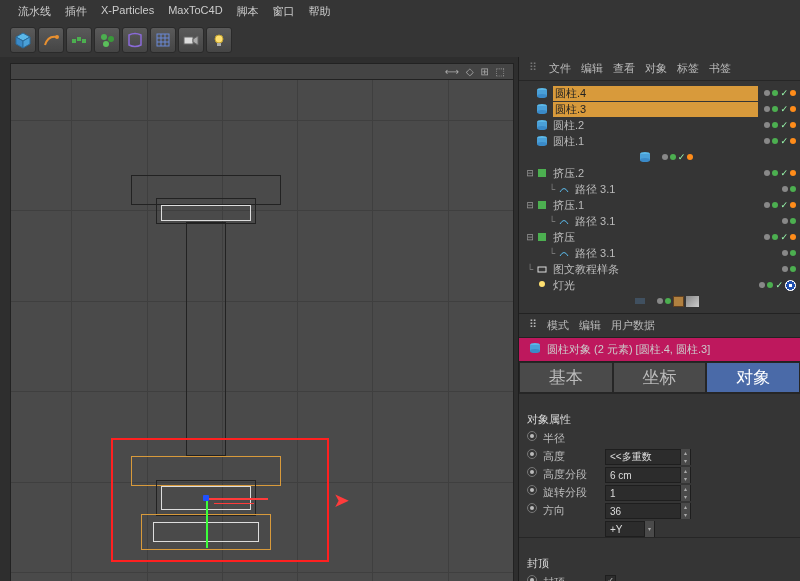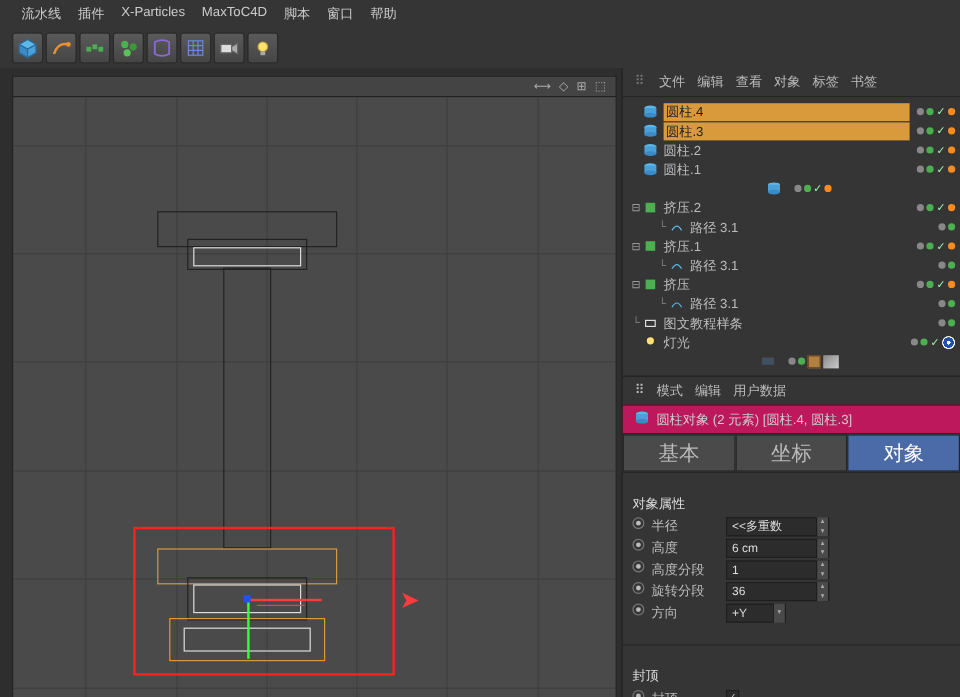--- a/index.html
+++ b/index.html
@@ -47,21 +47,21 @@
 .attr-header-title { font-size: 11px; color: #ccc; }
 .attr-subtabs { display: flex; background: #3a3a3a; border-top: 1px solid #222; }
 .attr-subtab { flex: 1; text-align: center; padding: 3px 0; font-size: 17px; color: #bbb; background: #4a4a4a; border: 1px solid #262626; }
 .attr-subtab.active { background: #4a6aa8; color: #fff; }
 .attr-section { padding: 16px 8px; background: #353535; border-top: 1px solid #262626; }
 .attr-section-title { font-size: 11px; color: #ddd; padding: 2px 0 4px 0; }
 .attr-row { display: flex; align-items: flex-start; height: 18px; gap: 6px; }
 .attr-row .radio { width: 10px; height: 10px; border: 1px solid #777; border-radius: 50%; display: inline-block; }
 .attr-row .radio.on::after { content: ""; display: block; width: 4px; height: 4px; background: #bbb; border-radius: 50%; margin: 2px; }
 .attr-row .label { width: 56px; font-size: 11px; color: #bbb; }
-.field { flex: 0 0 86px; display: flex; align-items: center; background: #2c2c2c; border: 1px solid #1e1e1e; height: 16px; position: relative; }
+.field { flex: 0 0 86px; display: flex; align-items: center; background: #2c2c2c; border: 1px solid #1e1e1e; height: 16px; position: relative; margin-top: 18px; }
 .field .val { flex: 1; padding: 0 4px; font-size: 10px; color: #ddd; }
 .spinner { display: flex; flex-direction: column; width: 10px; background: #4a4a4a; }
 .spinner div { height: 8px; font-size: 6px; text-align: center; line-height: 8px; color: #aaa; border-left: 1px solid #1e1e1e; }
 .checkbox { width: 11px; height: 11px; background: #2c2c2c; border: 1px solid #1e1e1e; display: flex; align-items: center; justify-content: center; font-size: 8px; color: #ccc; }
 </style>
 </head>
 <body>
 
 <div class="app">
 

